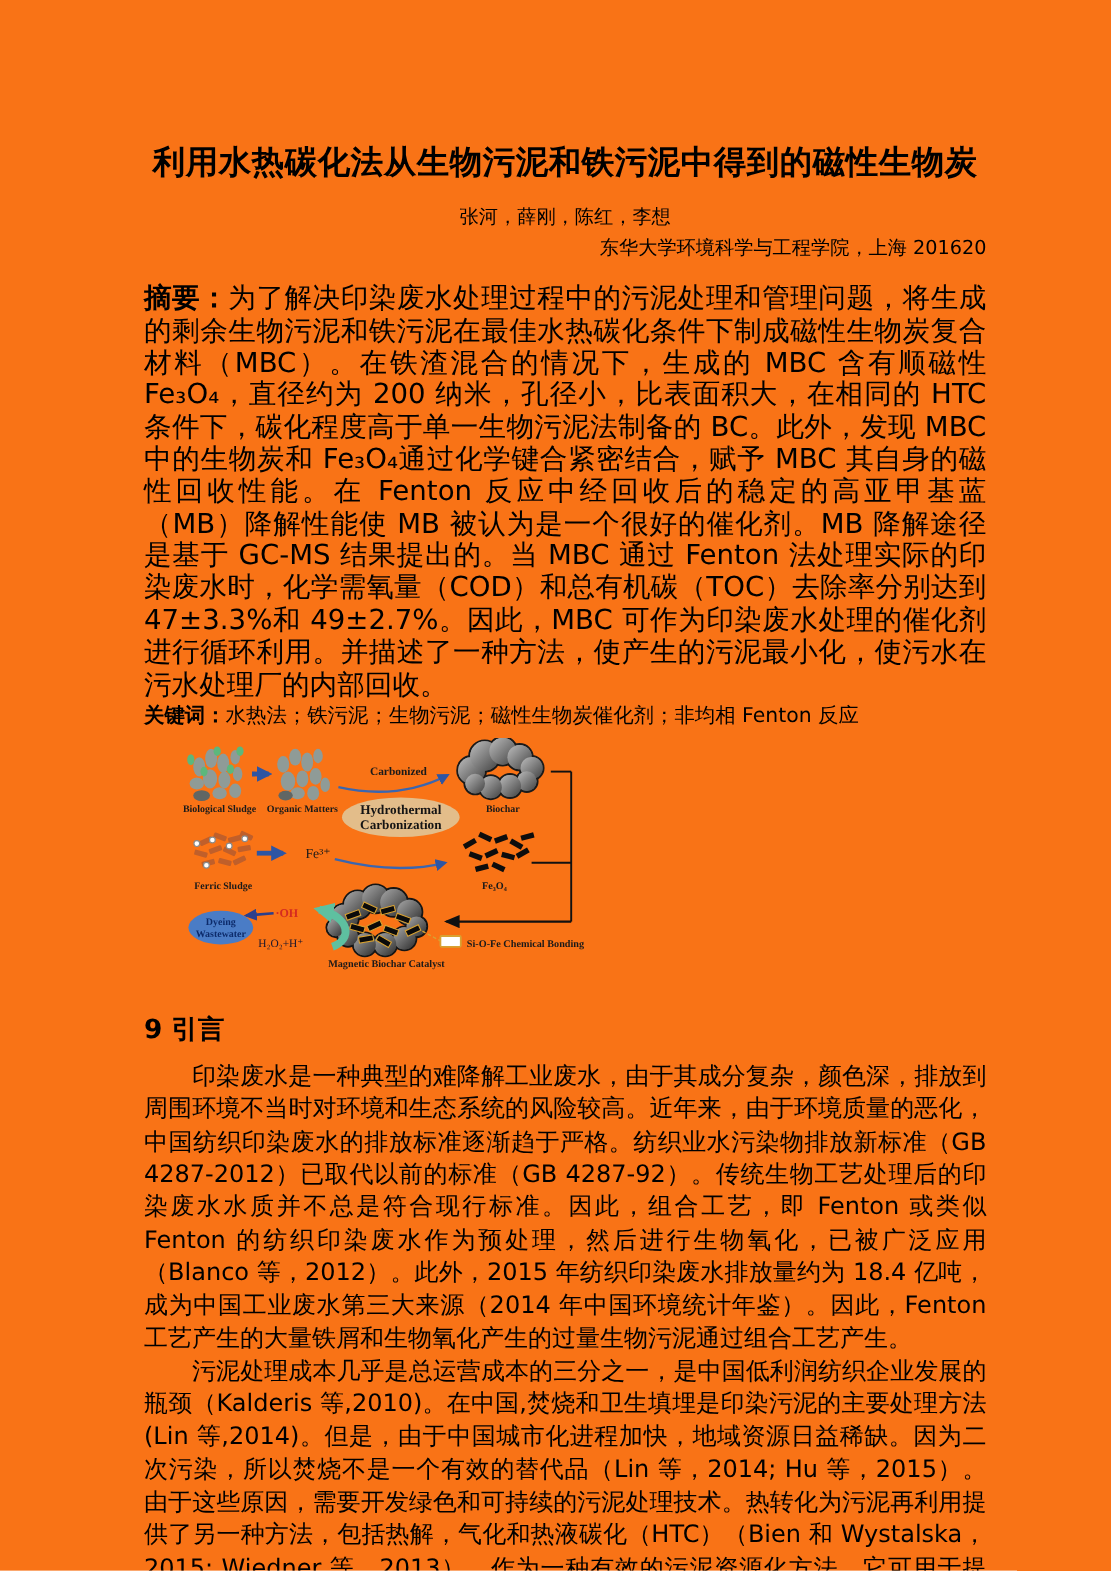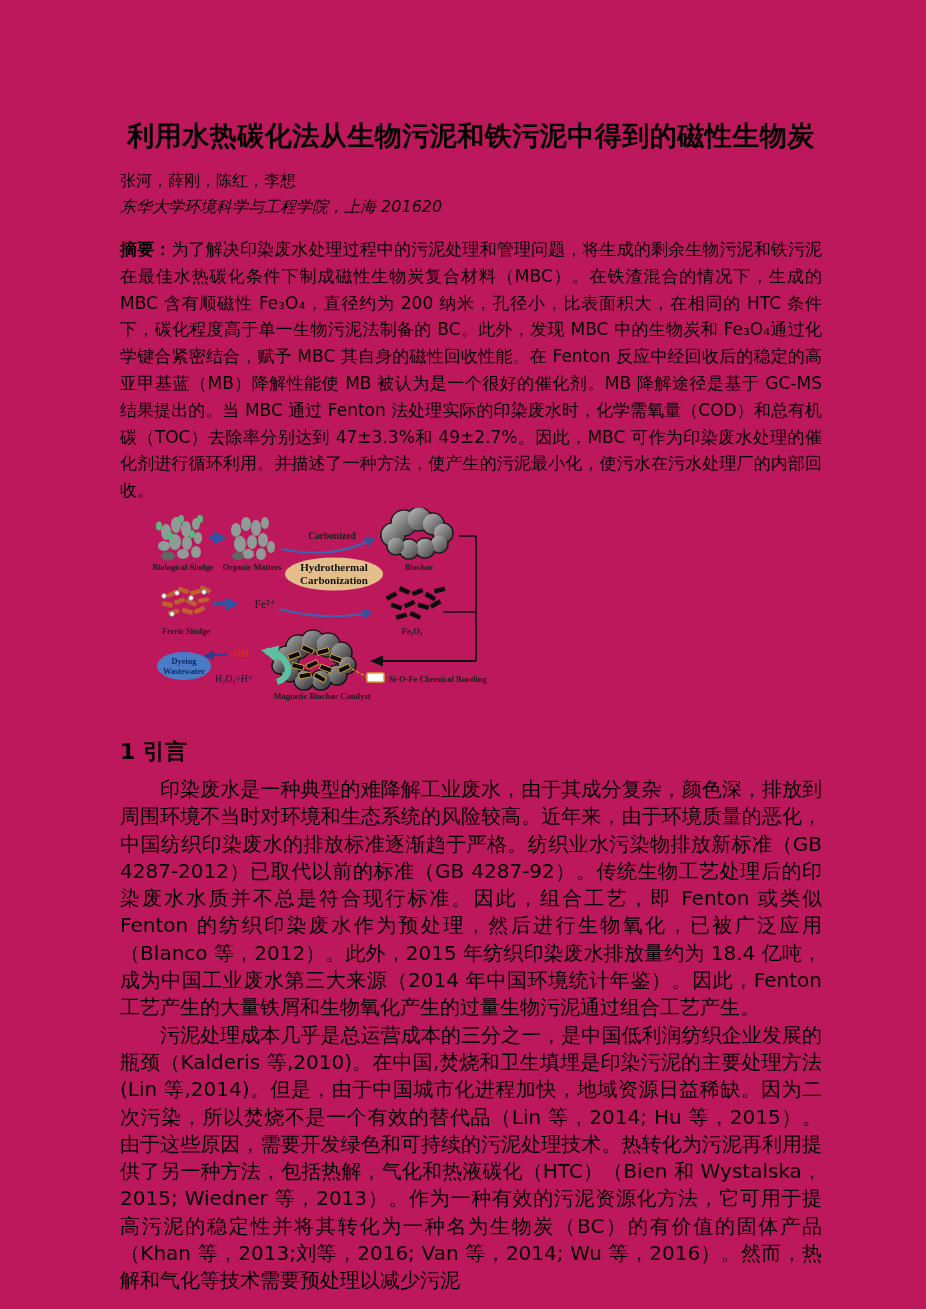--- a/index.html
+++ b/index.html
@@ -1,25 +1,25 @@
 <!DOCTYPE html>
 <html lang="zh"><head>
 <meta charset="utf-8">
 <style>
   html,body{margin:0;padding:0;background:#ffffff;}
   .page{
-    position:relative;width:926px;height:1309px;background:#be185d;overflow:hidden;
+    position:relative;width:926px;height:1309px;background:#f97316;overflow:hidden;
     font-family:"DejaVu Sans",sans-serif;color:#000;
   }
   .content{position:absolute;left:120px;top:0;width:702px;}
   .title{margin:112px 0 0;font-size:27px;font-weight:700;text-align:center;line-height:48px;letter-spacing:.5px;}
   .title .tline{display:block;}
-  .authors{margin-top:8px;text-align:left;font-size:16px;line-height:26px;}
-  .affil{text-align:left;font-size:16px;line-height:26px;font-style:italic;}
-  .abstract{margin:16px 0 0;font-size:17px;line-height:26.8px;text-align:justify;}
+  .authors{margin-top:8px;text-align:center;font-size:16px;line-height:26px;}
+  .affil{text-align:right;font-size:16px;line-height:26px;}
+  .abstract{margin:16px 0 0;font-size:23px;line-height:26.8px;text-align:justify;}
   .kw{margin:0;font-size:17px;line-height:26.8px;}
   .bold{font-weight:700;}
   .figure{margin:4px 0 0 26px;width:374px;}
   h2.sec{margin:24px 0 8px;font-size:22px;line-height:32px;font-weight:700;}
   .para{margin:0;font-size:20px;line-height:27.3px;text-align:justify;text-indent:2em;}
   svg text{font-family:"Liberation Serif","DejaVu Serif",serif;}
 </style>
 </head>
 <body>
 
@@ -28,20 +28,21 @@
 
     <h1 class="title">
         <span class="tline">利用水热碳化法从生物污泥和铁污泥中得到的磁性生物炭</span>
       </h1>
 
     <div class="authors">张河，薛刚，陈红，李想</div>
     <div class="affil">东华大学环境科学与工程学院，上海 201620</div>
 
     <p class="abstract"><span class="bold">摘要</span><span class="bold">：</span><span>为了解决印染废水处理过程中的污泥处理和管理问题，将生成的剩余生物污泥和铁污泥在最佳水热碳化条件下制成磁性生物炭复合材料（MBC）。在铁渣混合的情况下，生成的 MBC 含有顺磁性 Fe₃O₄，直径约为 200 纳米，孔径小，比表面积大，在相同的 HTC 条件下，碳化程度高于单一生物污泥法制备的 BC。此外，发现 MBC 中的生物炭和 Fe₃O₄通过化学键合紧密结合，赋予 MBC 其自身的磁性回收性能。在 Fenton 反应中经回收后的稳定的高亚甲基蓝（MB）降解性能使 MB 被认为是一个很好的催化剂。MB 降解途径是基于 GC-MS 结果提出的。当 MBC 通过 Fenton 法处理实际的印染废水时，化学需氧量（COD）和总有机碳（TOC）去除率分别达到 47±3.3%和 49±2.7%。因此，MBC 可作为印染废水处理的催化剂进行循环利用。并描述了一种方法，使产生的污泥最小化，使污水在污水处理厂的内部回收。</span></p>
 
+    <p class="kw"><span class="bold">关键词</span><span class="bold">：</span><span>水热法；铁污泥；生物污泥；磁性生物炭催化剂；非均相 Fenton 反应</span></p>
 
     <div class="figure">
       <svg viewBox="0 0 374 200" width="374" height="200">
         <defs>
           <linearGradient id="gc1" x1="0" y1="0" x2="1" y2="1">
             <stop offset="0" stop-color="#bdbdbd"></stop>
               <stop offset="1" stop-color="#424242"></stop>
           </linearGradient>
           <linearGradient id="gc2" x1="0" y1="0" x2="1" y2="1">
             <stop offset="0" stop-color="#a8a8a8"></stop>
@@ -242,18 +243,18 @@
         <ellipse cx="38" cy="158" rx="27" ry="14" fill="#4a7cc6"></ellipse>
         <text x="38" y="156" text-anchor="middle" font-size="8.3" font-weight="bold" fill="#0d2b6b">Dyeing</text>
         <text x="38" y="166" text-anchor="middle" font-size="8.3" font-weight="bold" fill="#0d2b6b">Wastewater</text>
 
         <line x1="206" y1="161" x2="221" y2="169" stroke="#d8a232" stroke-width="1.2" stroke-dasharray="3,2"></line>
         <rect x="221" y="165" width="17" height="9" rx="1" fill="#ffffff" stroke="#d8a232" stroke-width="1.5"></rect>
         <text x="243" y="174" text-anchor="start" font-size="8.5" font-weight="bold" fill="#1a1a1a">Si-O-Fe Chemical Bonding</text>
       </svg>
     </div>
 
-    <h2 class="sec">1 引言</h2>
+    <h2 class="sec">9 引言</h2>
     <p class="para">印染废水是一种典型的难降解工业废水，由于其成分复杂，颜色深，排放到周围环境不当时对环境和生态系统的风险较高。近年来，由于环境质量的恶化，中国纺织印染废水的排放标准逐渐趋于严格。纺织业水污染物排放新标准（GB 4287-2012）已取代以前的标准（GB 4287-92）。传统生物工艺处理后的印染废水水质并不总是符合现行标准。因此，组合工艺，即 Fenton 或类似 Fenton 的纺织印染废水作为预处理，然后进行生物氧化，已被广泛应用（Blanco 等，2012）。此外，2015 年纺织印染废水排放量约为 18.4 亿吨，成为中国工业废水第三大来源（2014 年中国环境统计年鉴）。因此，Fenton 工艺产生的大量铁屑和生物氧化产生的过量生物污泥通过组合工艺产生。</p>
     <p class="para">污泥处理成本几乎是总运营成本的三分之一，是中国低利润纺织企业发展的瓶颈（Kalderis 等,2010)。在中国,焚烧和卫生填埋是印染污泥的主要处理方法(Lin 等,2014)。但是，由于中国城市化进程加快，地域资源日益稀缺。因为二次污染，所以焚烧不是一个有效的替代品（Lin 等，2014; Hu 等，2015）。由于这些原因，需要开发绿色和可持续的污泥处理技术。热转化为污泥再利用提供了另一种方法，包括热解，气化和热液碳化（HTC）（Bien 和 Wystalska，2015; Wiedner 等，2013）。作为一种有效的污泥资源化方法，它可用于提高污泥的稳定性并将其转化为一种名为生物炭（BC）的有价值的固体产品（Khan 等，2013;刘等，2016; Van 等，2014; Wu 等，2016）。然而，热解和气化等技术需要预处理以减少污泥</p>
 
   </div>
 </div>
 
 </body></html>

